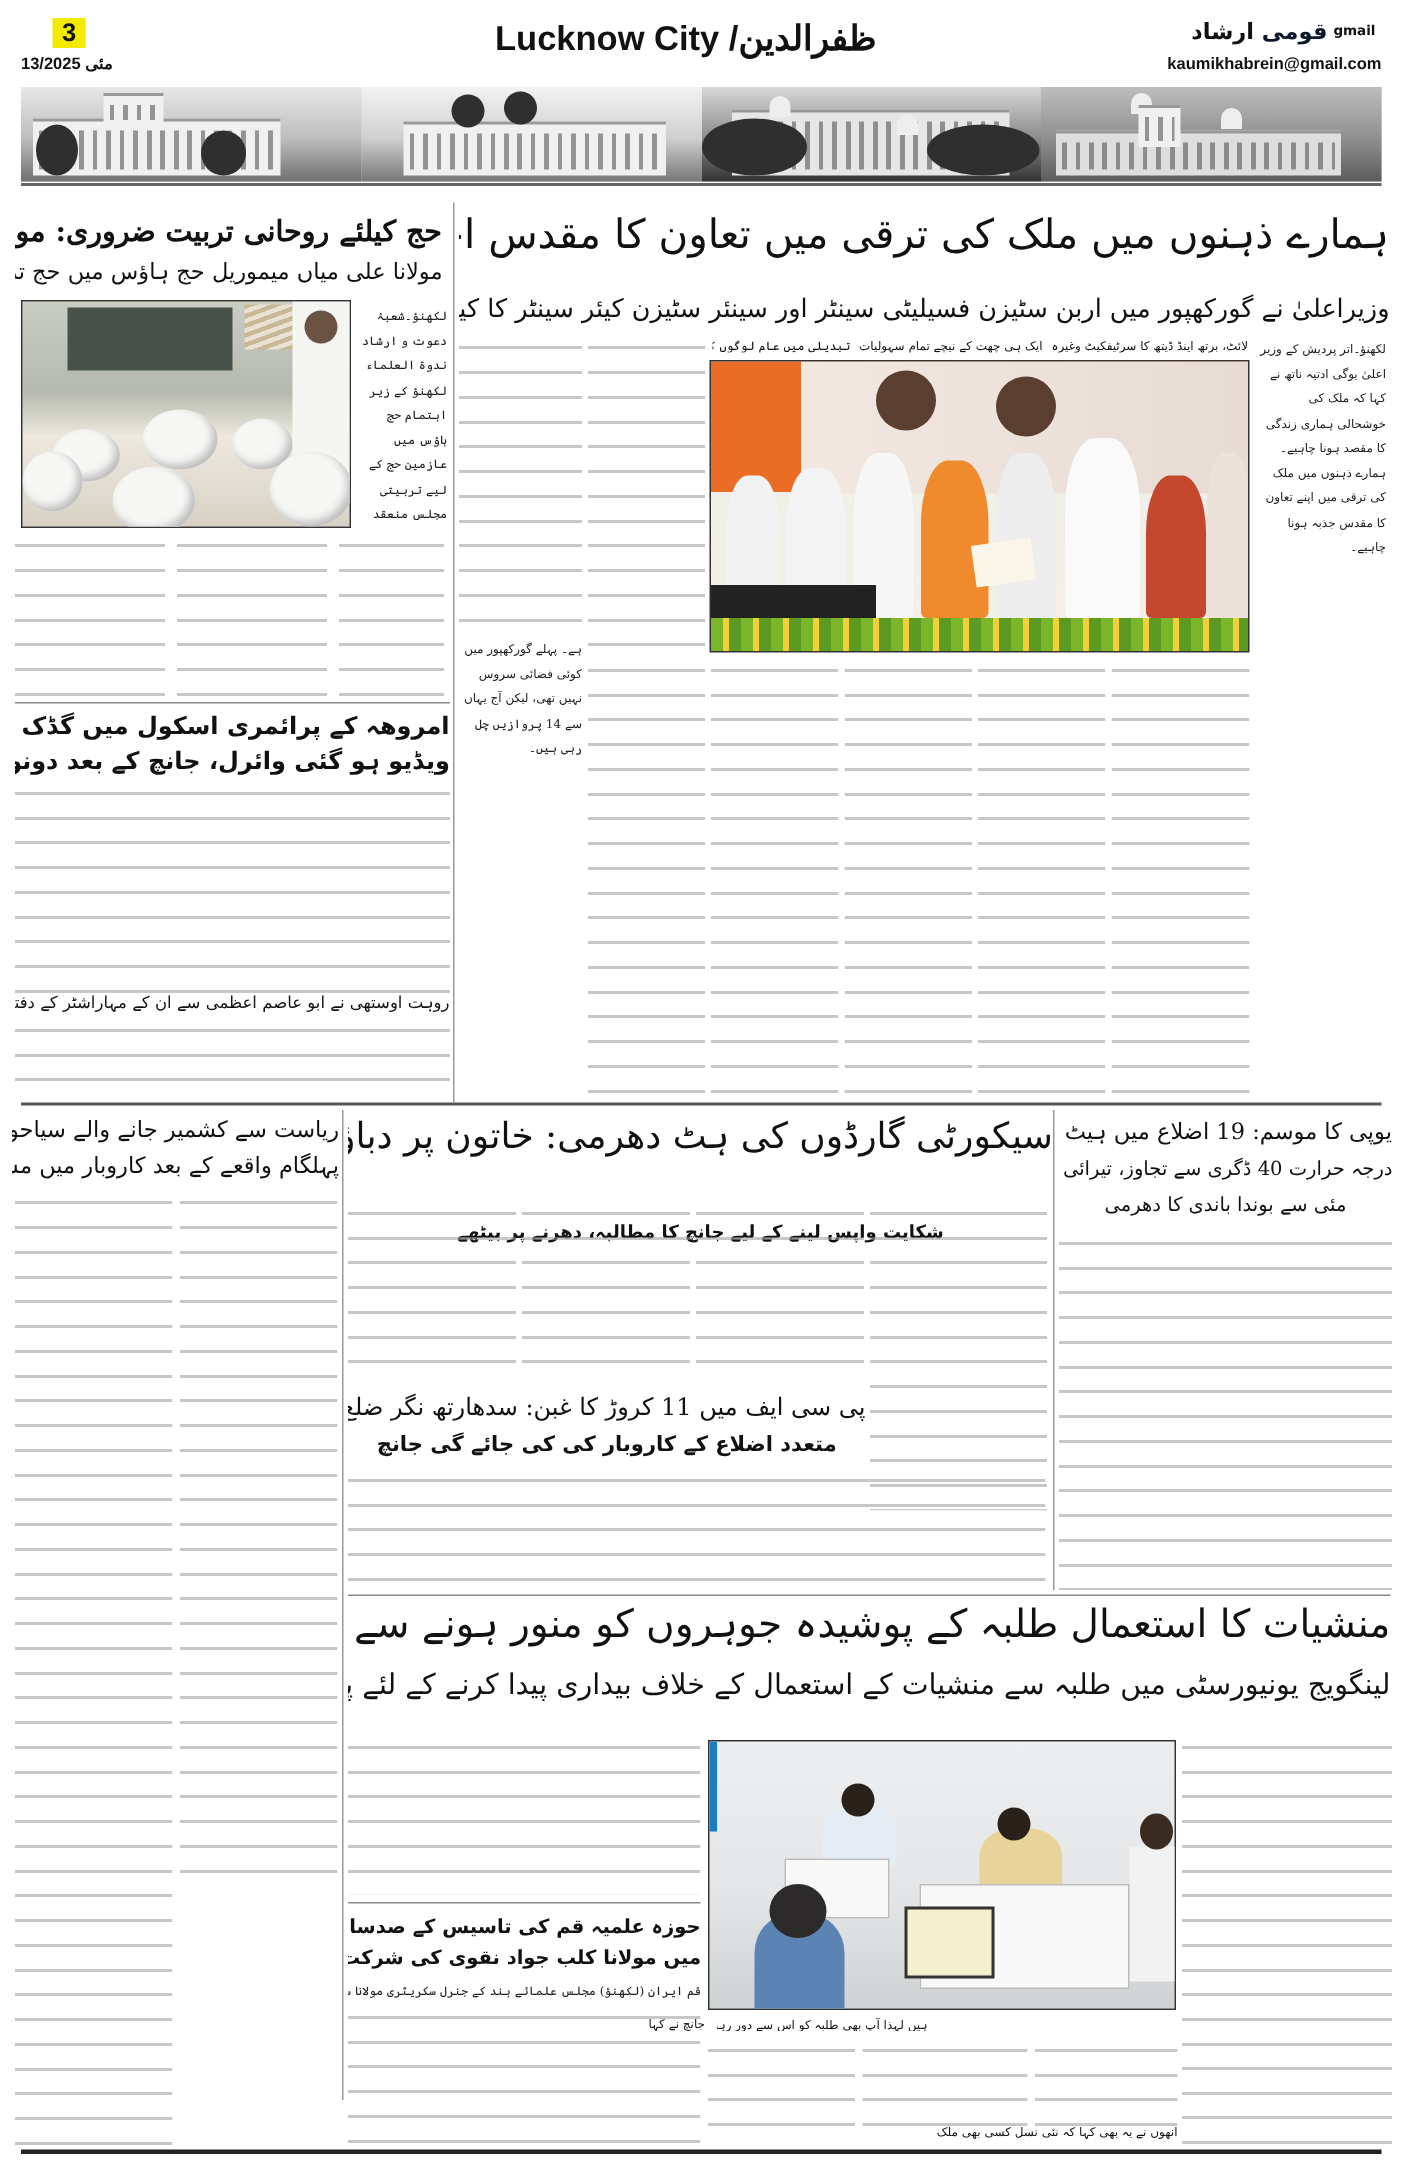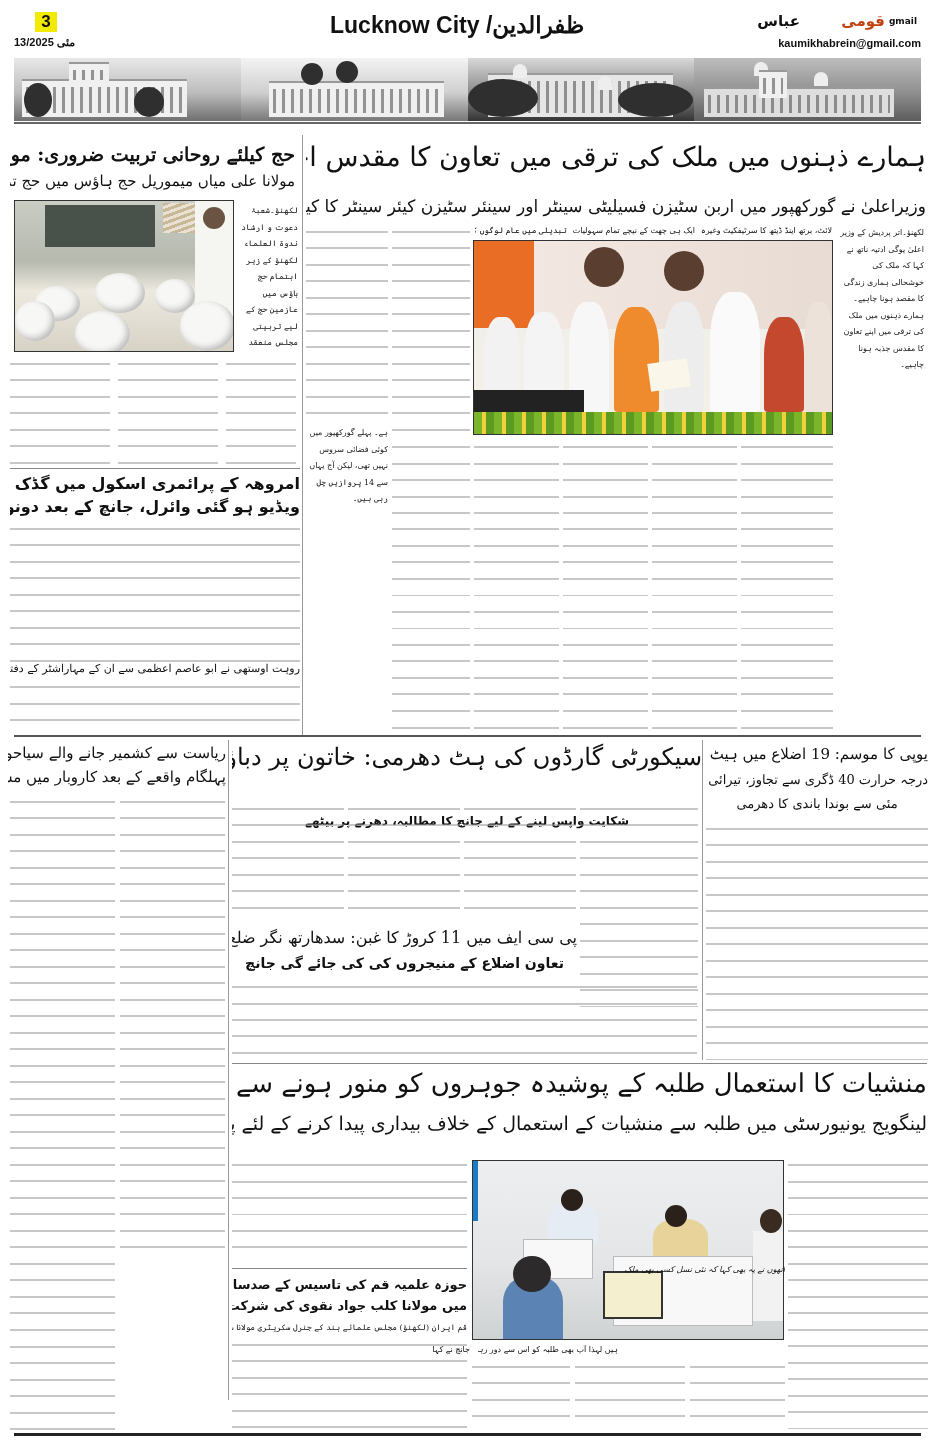--- a/index.html
+++ b/index.html
@@ -7,21 +7,21 @@
   body { position: relative; font-family: "DejaVu Sans", sans-serif; color: #111; }
   .abs { position: absolute; }
   .rtl { direction: rtl; text-align: right; }
 
   
   .page-badge { left: 35px; top: 12px; width: 22px; height: 20px; background: #f2ea00; font-family: "Liberation Sans", sans-serif; font-weight: bold; font-size: 17px; text-align: center; line-height: 20px; }
   .date { left: 14px; top: 36px; font-family: "Liberation Sans", sans-serif; font-weight: bold; font-size: 11px; }
   .section-title { left: 330px; top: 12px; font-family: "Liberation Sans", sans-serif; font-weight: bold; font-size: 23px; white-space: nowrap; }
   .brand { right: 18px; top: 12px; font-family: "DejaVu Sans", sans-serif; font-weight: bold; font-size: 15px; display: flex; align-items: center; gap: 4px; }
   .brand-logo { font-size: 9px; font-weight: bold; }
-  .brand .q { color: #c2410c; margin-left: 36px; }
+  .brand .q { color: #0f172a; }
   .email { right: 14px; top: 37px; font-family: "Liberation Sans", sans-serif; font-weight: bold; font-size: 11px; }
 
   
   .banner { left: 14px; top: 58px; width: 907px; height: 63px; display: flex; background: #ccc; }
   .banner-panel { flex: 1; position: relative; overflow: hidden; }
   .bp1 { background: linear-gradient(180deg,#e8e8e8 0%,#bdbdbd 55%,#6f6f6f 100%); }
   .bp2 { background: linear-gradient(180deg,#f3f3f3 0%,#cfcfcf 55%,#777 100%); }
   .bp3 { background: linear-gradient(180deg,#d8d8d8 0%,#8a8a8a 55%,#333 100%); }
   .bp4 { background: linear-gradient(180deg,#bdbdbd 0%,#8f8f8f 55%,#5c5c5c 100%); }
   .bld { position: absolute; bottom: 4px; background: #f0f0f0; border-top: 2px solid #999; }
@@ -58,21 +58,21 @@
 </style>
 </head>
 <body>
 
 <div class="abs page-badge">3</div>
 <div class="abs date">13/مئی 2025</div>
 <div class="abs section-title">Lucknow City /ظفرالدین</div>
 <div class="abs brand">
   <span class="rtl">
     <span class="q">قومی</span>
-    <span>عباس</span>
+    <span>ارشاد</span>
   </span>
   <span class="brand-logo">gmail</span>
 </div>
 <div class="abs email">kaumikhabrein@gmail.com</div>
 
 <div class="abs banner">
   <div class="banner-panel bp1">
     <div class="bld" style="left:8px;width:165px;height:38px;"></div>
     <div class="bld" style="left:55px;top:4px;width:40px;height:22px;bottom:auto;"></div>
     <div class="tree" style="left:10px;width:28px;height:34px;"></div>
@@ -211,21 +211,21 @@
     <div class="col-lines"></div>
   </div>
 <div class="abs col" style="left:464px;top:802px;width:112px;height:118px;">
     <div class="col-lines"></div>
   </div>
 <div class="abs col" style="left:580px;top:802px;width:118px;height:205px;">
     <div class="col-lines"></div>
   </div>
 
 <div class="abs hl" style="left:232px;top:928px;width:345px;font-size:16px;font-weight:normal;">پی سی ایف میں 11 کروڑ کا غبن: سدھارتھ نگر ضلع منیجر برخاست</div>
-<div class="abs hl hl-sans" style="left:232px;top:955px;width:345px;font-size:14px;">تعاون اضلاع کے منیجروں کی کی جائے گی جانچ</div>
+<div class="abs hl hl-sans" style="left:232px;top:955px;width:345px;font-size:14px;">متعدد اضلاع کے کاروبار کی کی جائے گی جانچ</div>
 <div class="abs col" style="left:232px;top:980px;width:465px;height:80px;">
     <div class="col-lines"></div>
   </div>
 
 <div class="abs vrule" style="left:702px;top:740px;height:320px;"></div>
 <div class="abs hl" style="left:706px;top:745px;width:222px;font-size:15px;font-weight:normal;">یوپی کا موسم: 19 اضلاع میں ہیٹ ویو کی وارننگ</div>
 <div class="abs hl" style="left:706px;top:772px;width:222px;font-size:13px;font-weight:normal;">درجہ حرارت 40 ڈگری سے تجاوز، تیرائی میں 16</div>
 <div class="abs hl" style="left:706px;top:796px;width:222px;font-size:13px;font-weight:normal;">مئی سے بوندا باندی کا دھرمی</div>
 <div class="abs col" style="left:706px;top:822px;width:222px;height:238px;">
     <div class="col-lines"></div>
@@ -248,21 +248,21 @@
   <div class="abs" style="left:287px;top:48px;width:22px;height:24px;border-radius:50%;background:#3a2b20;"></div>
   <div class="desk" style="left:50px;top:78px;width:70px;height:40px;"></div>
   <div class="desk" style="left:140px;top:95px;width:140px;height:70px;"></div>
   <div class="monitor" style="left:130px;top:110px;width:60px;height:48px;"></div>
   <div class="abs" style="left:30px;top:115px;width:60px;height:65px;border-radius:40% 40% 0 0;background:#5b84b5;"></div>
   <div class="abs" style="left:40px;top:95px;width:38px;height:36px;border-radius:50%;background:#2c2a2a;"></div>
 </div>
 <div class="abs col" style="left:788px;top:1158px;width:140px;height:210px;">
     <div class="col-lines"></div>
   </div>
-<div class="abs rtl" style="left:620px;top:1265px;width:165px;font-size:8px;font-family:'DejaVu Serif',serif;white-space:nowrap;overflow:hidden;font-style:italic;">انھوں نے یہ بھی کہا کہ نئی نسل کسی بھی ملک</div>
+<div class="abs rtl" style="left:620px;top:1417px;width:165px;font-size:8px;font-family:'DejaVu Serif',serif;white-space:nowrap;overflow:hidden;">انھوں نے یہ بھی کہا کہ نئی نسل کسی بھی ملک</div>
 <div class="abs rtl" style="left:478px;top:1345px;width:140px;font-size:8px;font-family:'DejaVu Serif',serif;white-space:nowrap;overflow:hidden;">ہیں لہذا آپ بھی طلبہ کو اس سے دور رہنا چاہیے</div>
 <div class="abs rtl" style="left:410px;top:1345px;width:60px;font-size:8px;font-family:'DejaVu Serif',serif;white-space:nowrap;overflow:hidden;">جانچ نے کہا</div>
 <div class="abs col" style="left:575px;top:1360px;width:110px;height:70px;">
     <div class="col-lines"></div>
   </div>
 <div class="abs col" style="left:690px;top:1360px;width:95px;height:70px;">
     <div class="col-lines"></div>
   </div>
 <div class="abs col" style="left:788px;top:1372px;width:140px;height:58px;">
     <div class="col-lines"></div>

